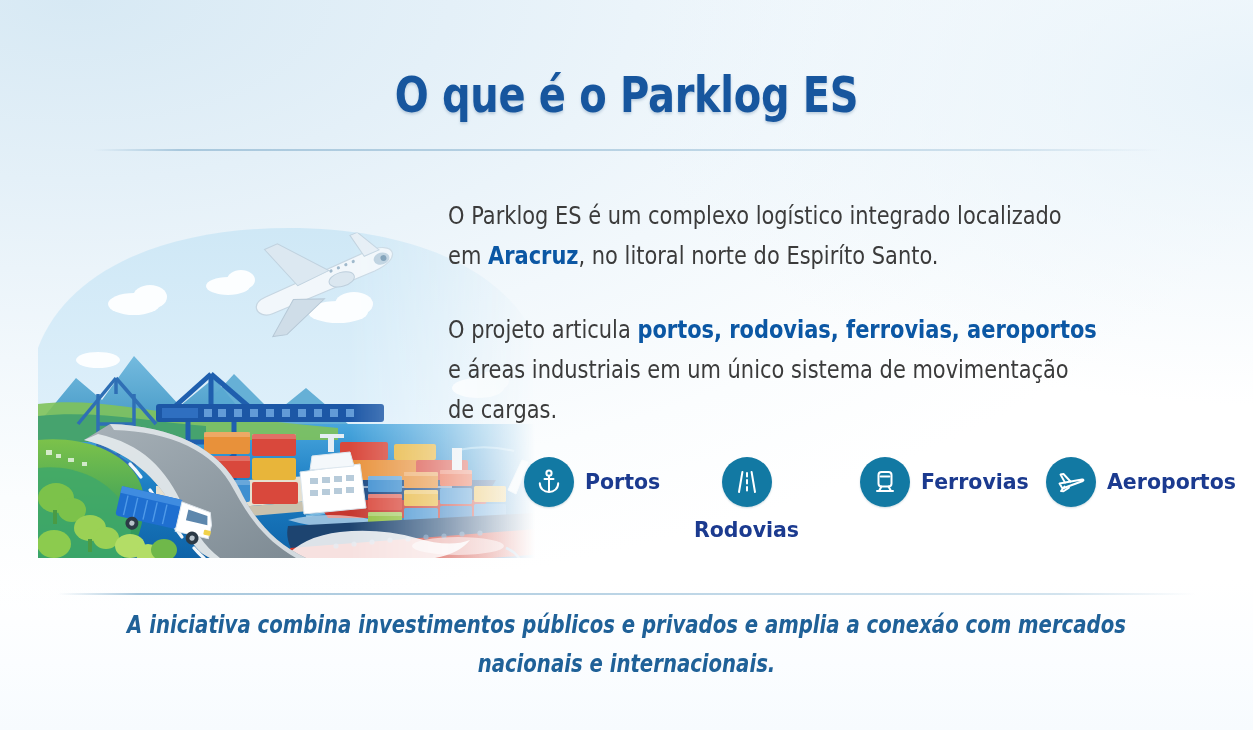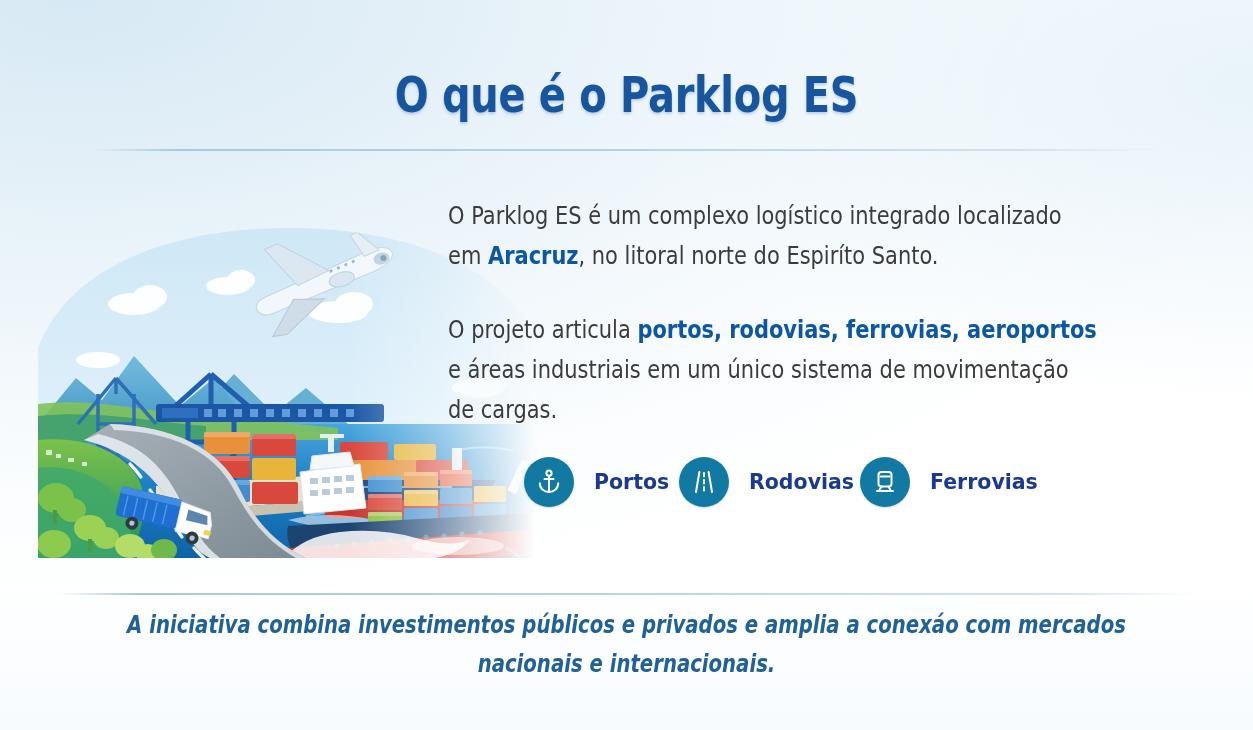--- a/index.html
+++ b/index.html
@@ -49,21 +49,21 @@
 
   
   .illo{position:absolute;left:38px;top:228px;width:502px;height:330px;overflow:hidden;}
   .illo-mask{position:absolute;inset:0;
     -webkit-mask-image:linear-gradient(90deg,#000 0%,#000 62%,rgba(0,0,0,.55) 80%,rgba(0,0,0,0) 99%);
             mask-image:linear-gradient(90deg,#000 0%,#000 62%,rgba(0,0,0,.55) 80%,rgba(0,0,0,0) 99%);}
   .illo svg{display:block;}
 
   
   .badges{position:absolute;left:524px;top:457px;width:712px;height:56px;}
-  .badge{position:absolute;top:0;display:flex;align-items:center;gap:20px;}
+  .badge{position:absolute;top:0;display:flex;align-items:center;gap:11px;}
   .badge .circ{
     width:50px;height:50px;border-radius:50%;
     background:#1279a3;display:flex;align-items:center;justify-content:center;
     flex:0 0 auto;box-shadow:0 1px 2px rgba(20,80,110,.20);
   }
   .badge .lbl{
     font-family:"DejaVu Sans", sans-serif;
     font-weight:bold;font-size:20.5px;color:#1b3a8f;white-space:nowrap;
   }
 
@@ -382,21 +382,21 @@
         <svg width="28" height="28" viewBox="0 0 28 28" fill="none" stroke="#ffffff" stroke-width="2" stroke-linecap="round" stroke-linejoin="round">
           <circle cx="14" cy="5.2" r="2.6"></circle>
           <path d="M14 7.8 L14 23.5"></path>
           <path d="M9.5 11 L18.5 11"></path>
           <path d="M4.8 15.2 C4.8 20.6 9 24 14 24 C19 24 23.2 20.6 23.2 15.2"></path>
         </svg>
       </span>
       <span class="lbl">Portos</span>
     </div>
 
-    <div class="badge" style="left:155px;">
+    <div class="badge" style="left:170px;flex-direction:column;">
       <span class="circ">
         <svg width="28" height="28" viewBox="0 0 28 28" fill="none" stroke="#ffffff" stroke-width="2" stroke-linecap="round">
           <path d="M9.4 4 L6 24"></path>
           <path d="M18.6 4 L22 24"></path>
           <path d="M14 5 L14 8.5" stroke-width="2"></path>
           <path d="M14 12 L14 15.5" stroke-width="2"></path>
           <path d="M14 19 L14 22.5" stroke-width="2"></path>
         </svg>
       </span>
       <span class="lbl">Rodovias</span>
@@ -408,20 +408,30 @@
           <rect x="7.5" y="4" width="13" height="14.5" rx="3"></rect>
           <path d="M9.6 8.4 L18.4 8.4"></path>
           <path d="M10.5 18.5 L8 23"></path>
           <path d="M17.5 18.5 L20 23"></path>
           <path d="M6 23 L22 23"></path>
         </svg>
       </span>
       <span class="lbl">Ferrovias</span>
     </div>
 
+    <div class="badge" style="left:522px;">
+      <span class="circ">
+        <svg width="30" height="30" viewBox="0 0 30 30" fill="none" stroke="#ffffff" stroke-width="1.9" stroke-linecap="round" stroke-linejoin="round">
+          <path d="M3.5 16.5 L26 12.5 C27.5 12.2 28 13.2 26.8 14 L6.5 21.5 Z"></path>
+          <path d="M9 15.6 L4.5 7.5 L7.5 7 L14.5 14.5"></path>
+          <path d="M8.5 19.5 L5 24 L7.5 24.2 L13 20.6"></path>
+        </svg>
+      </span>
+      <span class="lbl">Aeroportos</span>
+    </div>
 
   </div>
 
   <div class="rule rule-bottom"></div>
   <div class="caption">
     <div>A iniciativa combina investimentos públicos e privados e amplia a conexáo com mercados</div>
     <div>nacionais e internacionais.</div>
   </div>
 
 </div>

